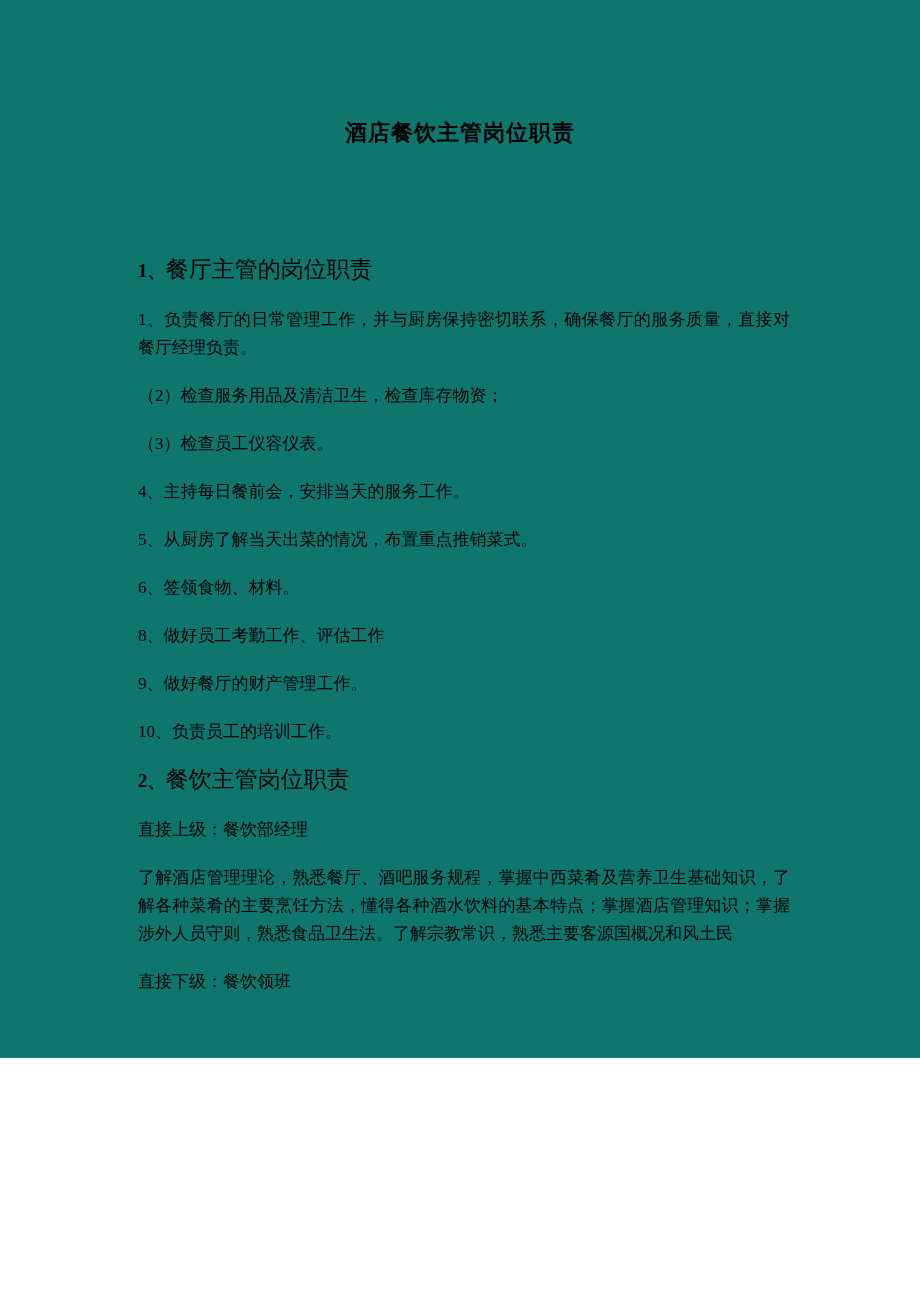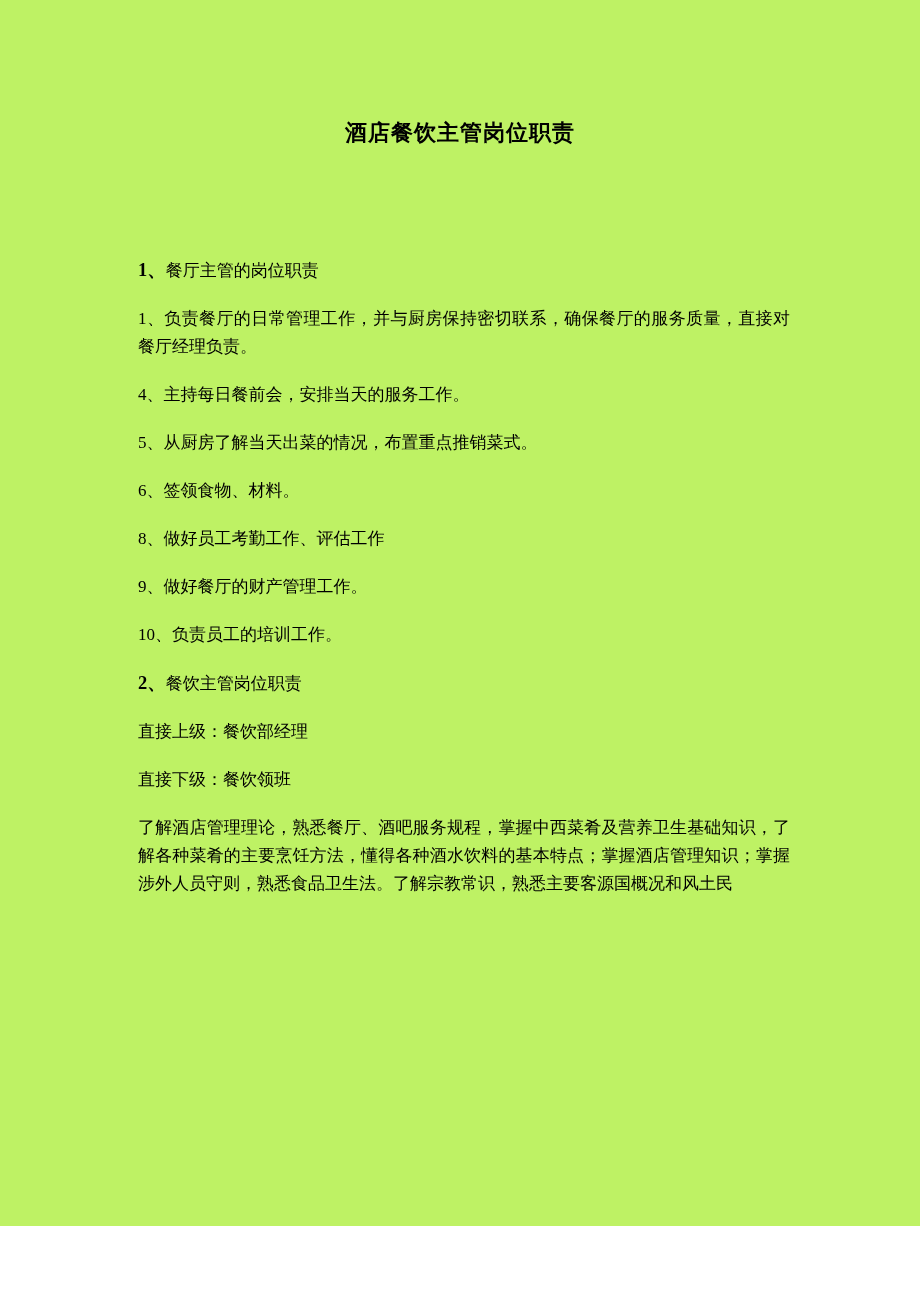--- a/index.html
+++ b/index.html
@@ -3,22 +3,22 @@
 <meta charset="utf-8">
 <style>
   html, body {
     margin: 0;
     padding: 0;
     background: #ffffff;
   }
   .page {
     position: relative;
     width: 920px;
-    height: 1226px;
-    background: #bef264;
+    height: 1058px;
+    background: #0f766e;
     overflow: hidden;
     font-family: "Liberation Serif", "DejaVu Serif", serif;
     color: #000000;
   }
   .doc-title {
     padding-top: 118px;
     text-align: center;
     font-size: 22px;
     font-weight: bold;
     letter-spacing: 1px;
@@ -40,21 +40,21 @@
     text-justify: inter-ideograph;
   }
   .para.heading {
     text-align: left;
   }
   .heading-num {
     font-weight: bold;
     font-size: 18.5px;
   }
   .heading-text {
-    font-size: 17px;
+    font-size: 23px;
     font-weight: normal;
   }
   .para:first-child {
     margin-top: 0;
   }
 </style>
 </head>
 <body>
 
 <div class="page">
@@ -63,29 +63,31 @@
 
   <div class="title-gap"></div>
 
   <div class="content">
 
     <div class="para heading">
       <span class="heading-num">1、</span><span class="heading-text">餐厅主管的岗位职责</span>
     </div>
 
     <div class="para">1、负责餐厅的日常管理工作，并与厨房保持密切联系，确保餐厅的服务质量，直接对餐厅经理负责。</div>
+    <div class="para">（2）检查服务用品及清洁卫生，检查库存物资；</div>
+    <div class="para">（3）检查员工仪容仪表。</div>
     <div class="para">4、主持每日餐前会，安排当天的服务工作。</div>
     <div class="para">5、从厨房了解当天出菜的情况，布置重点推销菜式。</div>
     <div class="para">6、签领食物、材料。</div>
     <div class="para">8、做好员工考勤工作、评估工作</div>
     <div class="para">9、做好餐厅的财产管理工作。</div>
     <div class="para">10、负责员工的培训工作。</div>
 
     <div class="para heading">
       <span class="heading-num">2、</span><span class="heading-text">餐饮主管岗位职责</span>
     </div>
 
     <div class="para">直接上级：餐饮部经理</div>
+    <div class="para">了解酒店管理理论，熟悉餐厅、酒吧服务规程，掌握中西菜肴及营养卫生基础知识，了解各种菜肴的主要烹饪方法，懂得各种酒水饮料的基本特点；掌握酒店管理知识；掌握涉外人员守则，熟悉食品卫生法。了解宗教常识，熟悉主要客源国概况和风土民</div>
     <div class="para">直接下级：餐饮领班</div>
-    <div class="para">了解酒店管理理论，熟悉餐厅、酒吧服务规程，掌握中西菜肴及营养卫生基础知识，了解各种菜肴的主要烹饪方法，懂得各种酒水饮料的基本特点；掌握酒店管理知识；掌握涉外人员守则，熟悉食品卫生法。了解宗教常识，熟悉主要客源国概况和风土民</div>
 
   </div>
 </div>
 
 </body></html>

